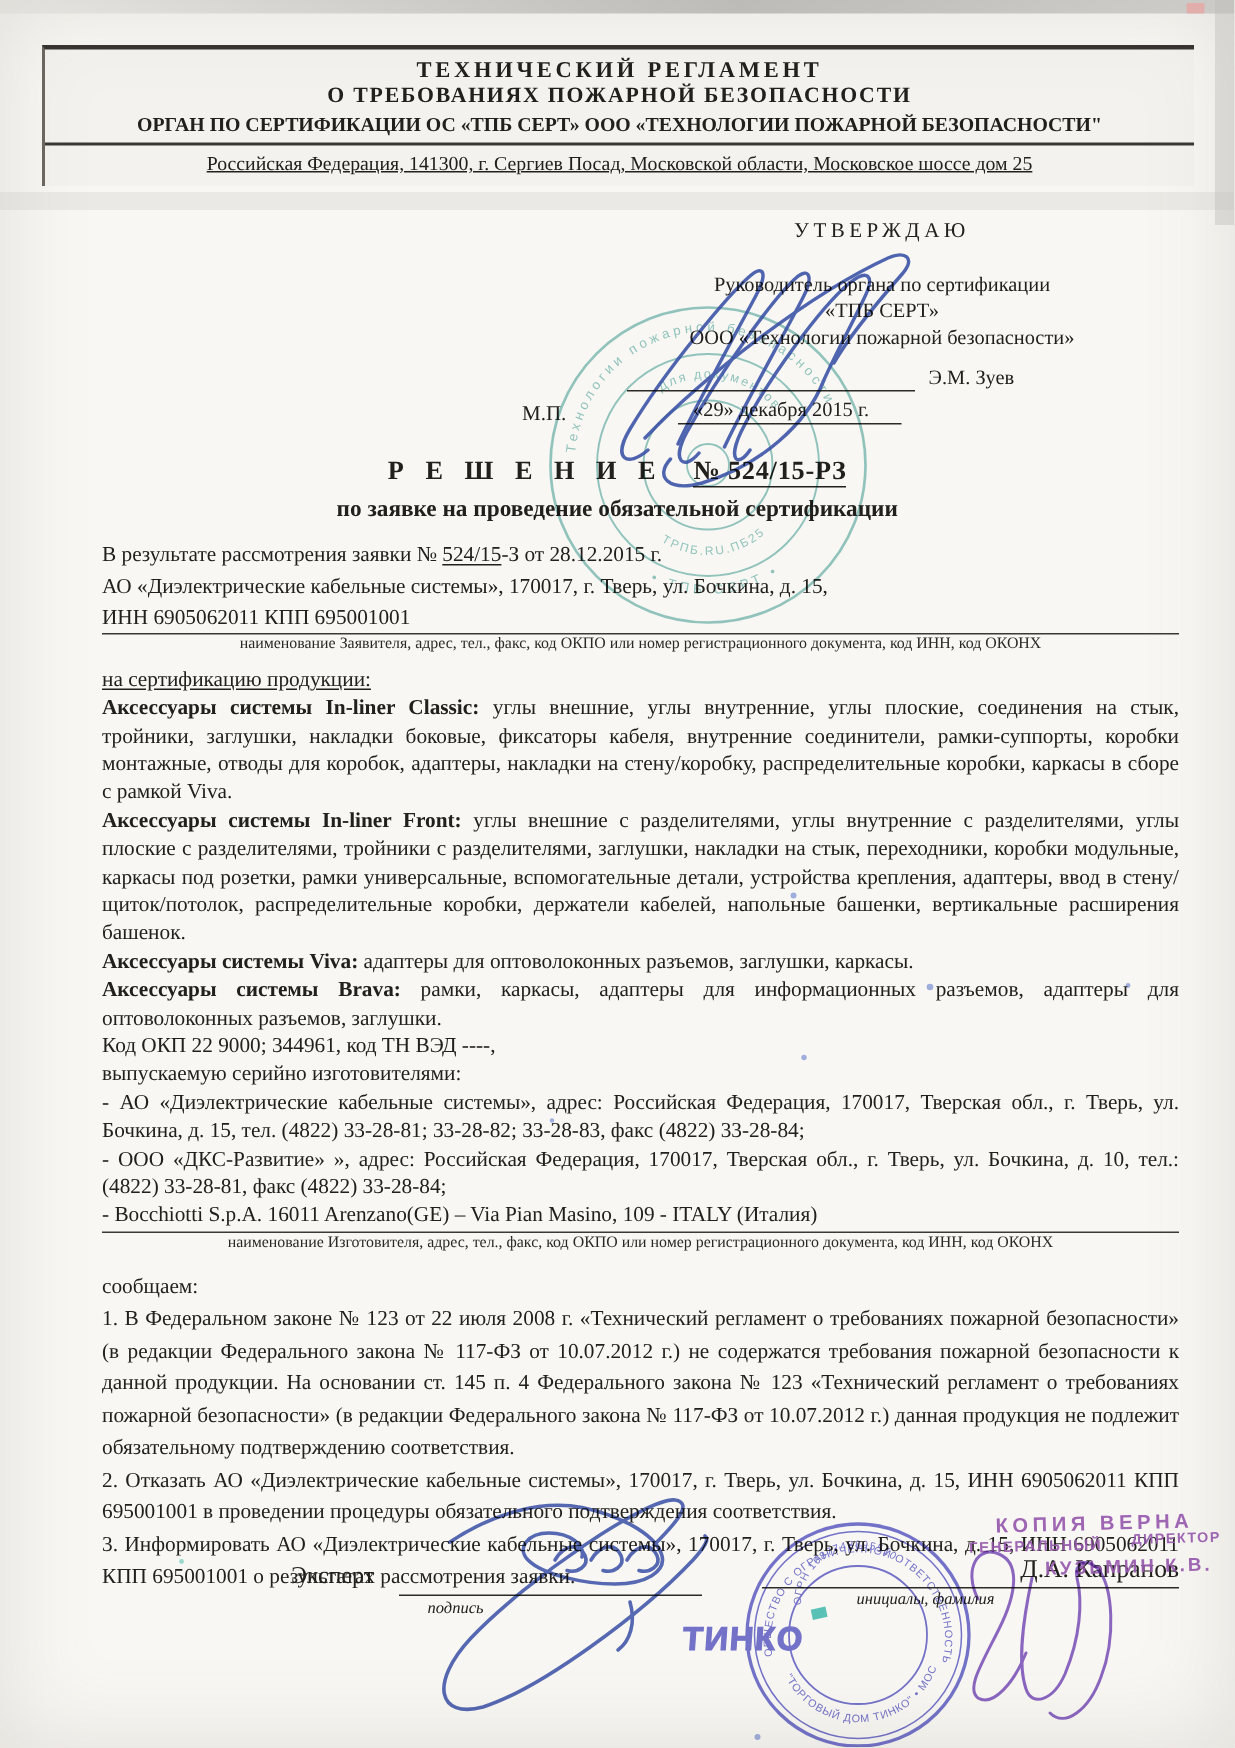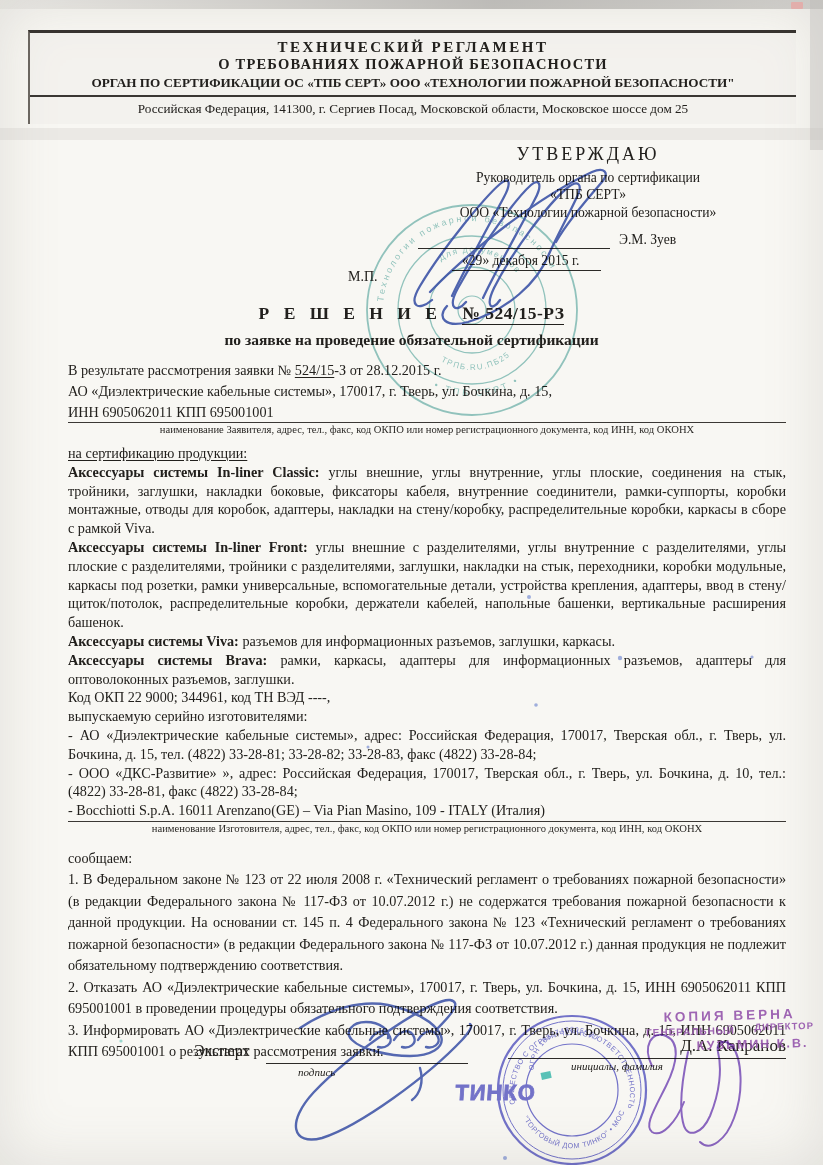--- a/index.html
+++ b/index.html
@@ -19,25 +19,25 @@
   .header-box{position:absolute;left:28px;top:30px;width:766px;
     border-top:3px solid #37332f;border-left:2px solid #6b6660;
     background:rgba(235,233,229,.35);text-align:center;}
   .hb1{padding-top:6px;font-weight:bold;font-size:15px;letter-spacing:2.5px;}
   .hb2{font-weight:bold;font-size:14.5px;letter-spacing:1.2px;}
   .hb3{font-weight:bold;font-size:13.2px;padding:2px 4px 4px;border-bottom:2px solid #3a3733;}
   .reg-band{margin-top:9px;border-top:2px solid #3a3733;border-bottom:2px solid #3a3733;
     background:linear-gradient(#dcdad5,#e8e6e1);
     font-family:"Liberation Sans","DejaVu Sans",sans-serif;font-weight:bold;font-size:13.5px;
     padding:3px 0 2px;color:#262420;}
-  .hb-addr{font-size:13.2px;padding:4px 0 7px;}
+  .hb-addr{font-size:13.2px;padding:4px 0 7px;text-decoration:underline;}
 
   
   .approve{position:absolute;left:418px;top:146px;width:340px;text-align:center;font-size:13.6px;line-height:17.5px;}
-  .approve-title{font-size:18px;letter-spacing:3px;margin-bottom:5px;}
+  .approve-title{font-size:14px;letter-spacing:3px;margin-bottom:17px;}
   .sig-row{display:flex;align-items:flex-end;margin-top:10px;text-align:left;}
   .sig-line{display:inline-block;width:192px;border-bottom:1.5px solid #2c2a27;}
   .sig-name{padding-left:9px;white-space:nowrap;}
   .date-row{margin-top:3px;text-align:left;padding-left:34px;}
   .date-text{display:inline-block;border-bottom:1.5px solid #2c2a27;padding:0 22px 1px 10px;}
   .mp{position:absolute;left:348px;top:269px;font-size:14px;}
 
   
   .decision-title{position:absolute;left:0;top:303px;width:823px;text-align:center;font-weight:bold;font-size:17.5px;}
   .decision-title .dt{letter-spacing:5px;}
@@ -56,21 +56,21 @@
   .sp2{height:13px;}
   .prod-heading{display:inline-block;line-height:19px;}
   .okp,.serial{line-height:18.8px;}
   .res{line-height:21.5px;}
   .soob{line-height:21px;}
   b{font-weight:bold;}
 
   
   .expert-label{position:absolute;left:194px;top:1042px;font-size:16px;}
   .sig1-line{position:absolute;left:266px;top:1063px;width:202px;border-top:1.6px solid #2c2a27;}
-  .sig1-cap{position:absolute;left:298px;top:1066px;font-style:italic;font-size:11px;}
+  .sig1-cap{position:absolute;left:285px;top:1066px;font-style:italic;font-size:11px;}
   .sig2-wrap{position:absolute;left:508px;top:1036px;width:278px;}
   .sig2-name{font-size:17px;padding-left:32px;padding-bottom:2px;border-bottom:1.8px solid #2c2a27;text-align:right;}
   .sig2-cap{font-style:italic;font-size:11px;text-align:center;padding-top:1px;padding-right:60px;}
 
   
   .copy-stamp{position:absolute;left:646px;top:1008px;width:168px;
     font-family:"Liberation Sans","DejaVu Sans",sans-serif;color:#9759ae;
     transform:rotate(-1.5deg);opacity:.92;}
   .cs1{font-weight:bold;font-size:13.5px;letter-spacing:3px;text-align:center;}
   .cs2{display:flex;justify-content:space-between;font-weight:bold;font-size:10px;letter-spacing:1px;margin-top:2px;}
@@ -119,21 +119,21 @@
 
   <div class="body">
     <div class="intro-line"><span>В результате рассмотрения заявки № </span><span class="u">524/15</span><span>-З от 28.12.2015 г.</span></div>
     <div class="intro-line">АО «Диэлектрические кабельные системы», 170017, г. Тверь, ул. Бочкина, д. 15,</div>
     <div class="intro-line ruled">ИНН 6905062011 КПП 695001001</div>
     <div class="caption">наименование Заявителя, адрес, тел., факс, код ОКПО или номер регистрационного документа, код ИНН, код ОКОНХ</div>
     <div class="sp1"></div>
     <div><span class="prod-heading u">на сертификацию продукции:</span></div>
     <p class="jpara"><b>Аксессуары системы In-liner Classic:</b><span> углы внешние, углы внутренние, углы плоские, соединения на стык, тройники, заглушки, накладки боковые, фиксаторы кабеля, внутренние соединители, рамки-суппорты, коробки монтажные, отводы для коробок, адаптеры, накладки на стену/коробку, распределительные коробки, каркасы в сборе с рамкой Viva.</span></p>
     <p class="jpara"><b>Аксессуары системы In-liner Front:</b><span> углы внешние с разделителями, углы внутренние с разделителями, углы плоские с разделителями, тройники с разделителями, заглушки, накладки на стык, переходники, коробки модульные, каркасы под розетки, рамки универсальные, вспомогательные детали, устройства крепления, адаптеры, ввод в стену/щиток/потолок, распределительные коробки, держатели кабелей, напольные башенки, вертикальные расширения башенок.</span></p>
-    <p class="jpara"><b>Аксессуары системы Viva:</b><span> разъемов для информационных разъемов, заглушки, каркасы.</span></p>
+    <p class="jpara"><b>Аксессуары системы Viva:</b><span> адаптеры для оптоволоконных разъемов, заглушки, каркасы.</span></p>
     <p class="jpara"><b>Аксессуары системы Brava:</b><span> рамки, каркасы, адаптеры для информационных разъемов, адаптеры для оптоволоконных разъемов, заглушки.</span></p>
     <div class="okp">Код ОКП 22 9000; 344961, код ТН ВЭД ----,</div>
     <div class="serial">выпускаемую серийно изготовителями:</div>
     <p class="jpara">- АО «Диэлектрические кабельные системы», адрес: Российская Федерация, 170017, Тверская обл., г. Тверь, ул. Бочкина, д. 15, тел. (4822) 33-28-81; 33-28-82; 33-28-83, факс (4822) 33-28-84;</p>
     <p class="jpara">- ООО «ДКС-Развитие» », адрес: Российская Федерация, 170017, Тверская обл., г. Тверь, ул. Бочкина, д. 10, тел.: (4822) 33-28-81, факс (4822) 33-28-84;</p>
     <div class="ruled" style="line-height:19.5px;">- Bocchiotti S.p.A. 16011 Arenzano(GE) – Via Pian Masino, 109 - ITALY (Италия)</div>
     <div class="caption">наименование Изготовителя, адрес, тел., факс, код ОКПО или номер регистрационного документа, код ИНН, код ОКОНХ</div>
     <div class="sp2"></div>
     <div class="soob">сообщаем:</div>
     <p class="jpara res">1. В Федеральном законе № 123 от 22 июля 2008 г. «Технический регламент о требованиях пожарной безопасности» (в редакции Федерального закона № 117-ФЗ от 10.07.2012 г.) не содержатся требования пожарной безопасности к данной продукции. На основании ст. 145 п. 4 Федерального закона № 123 «Технический регламент о требованиях пожарной безопасности» (в редакции Федерального закона № 117-ФЗ от 10.07.2012 г.) данная продукция не подлежит обязательному подтверждению соответствия.</p>

